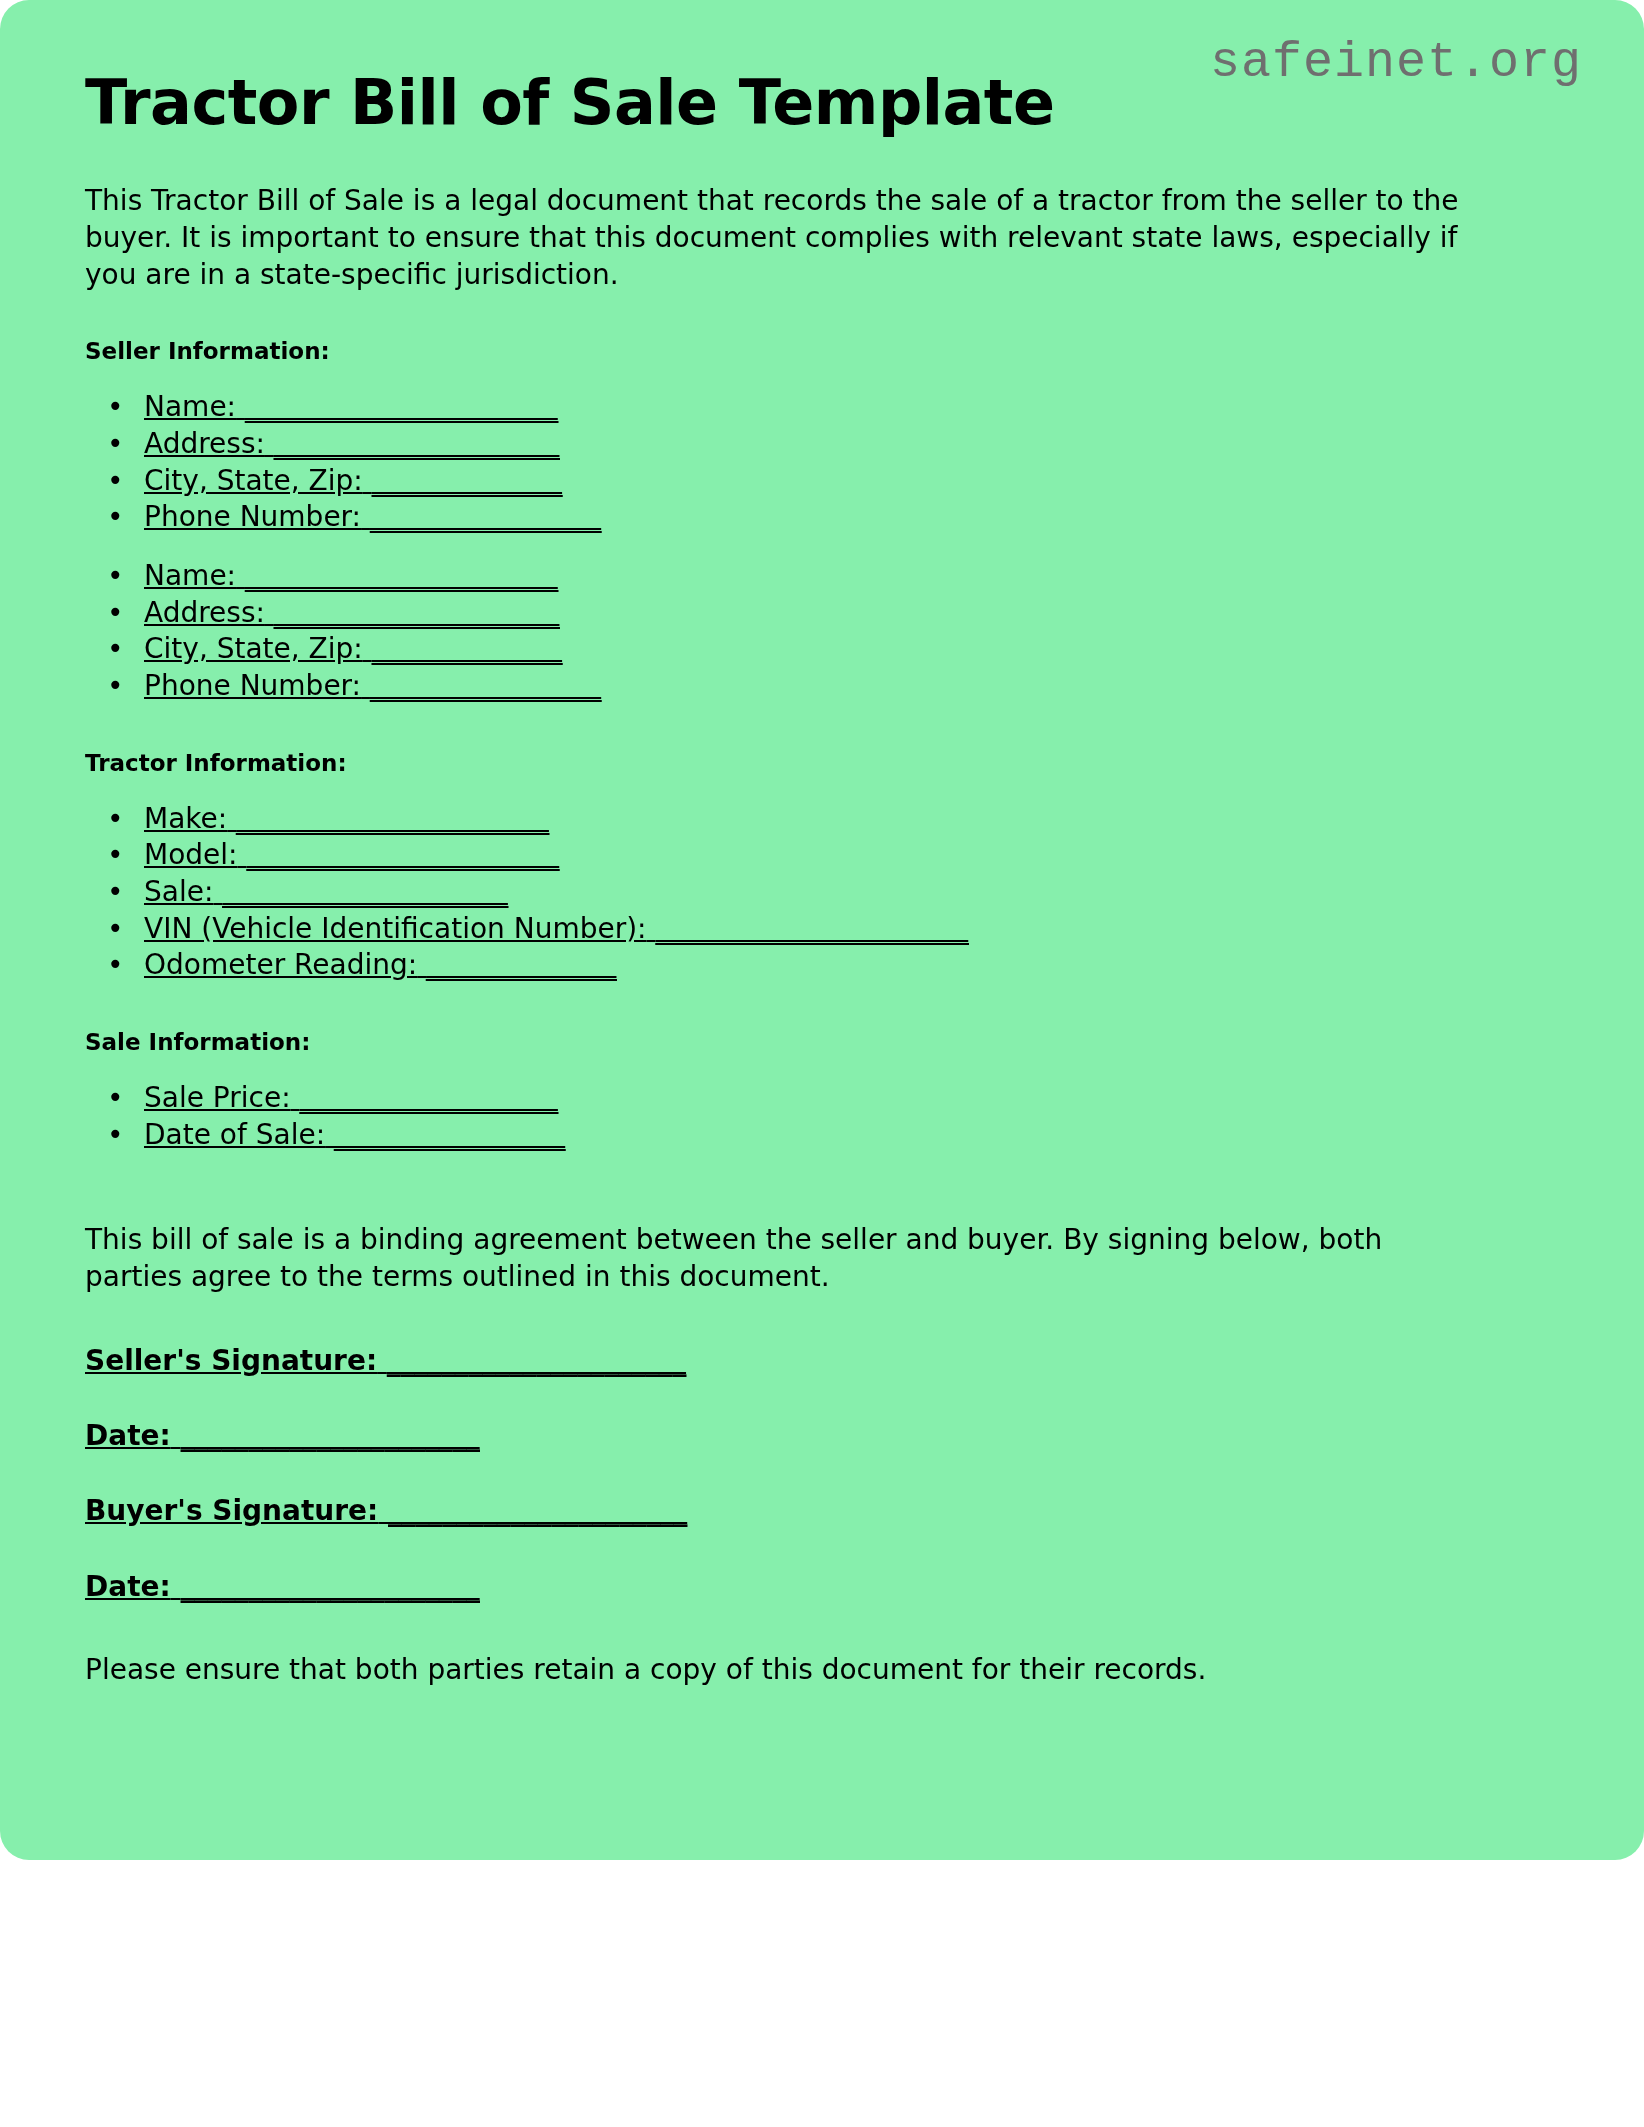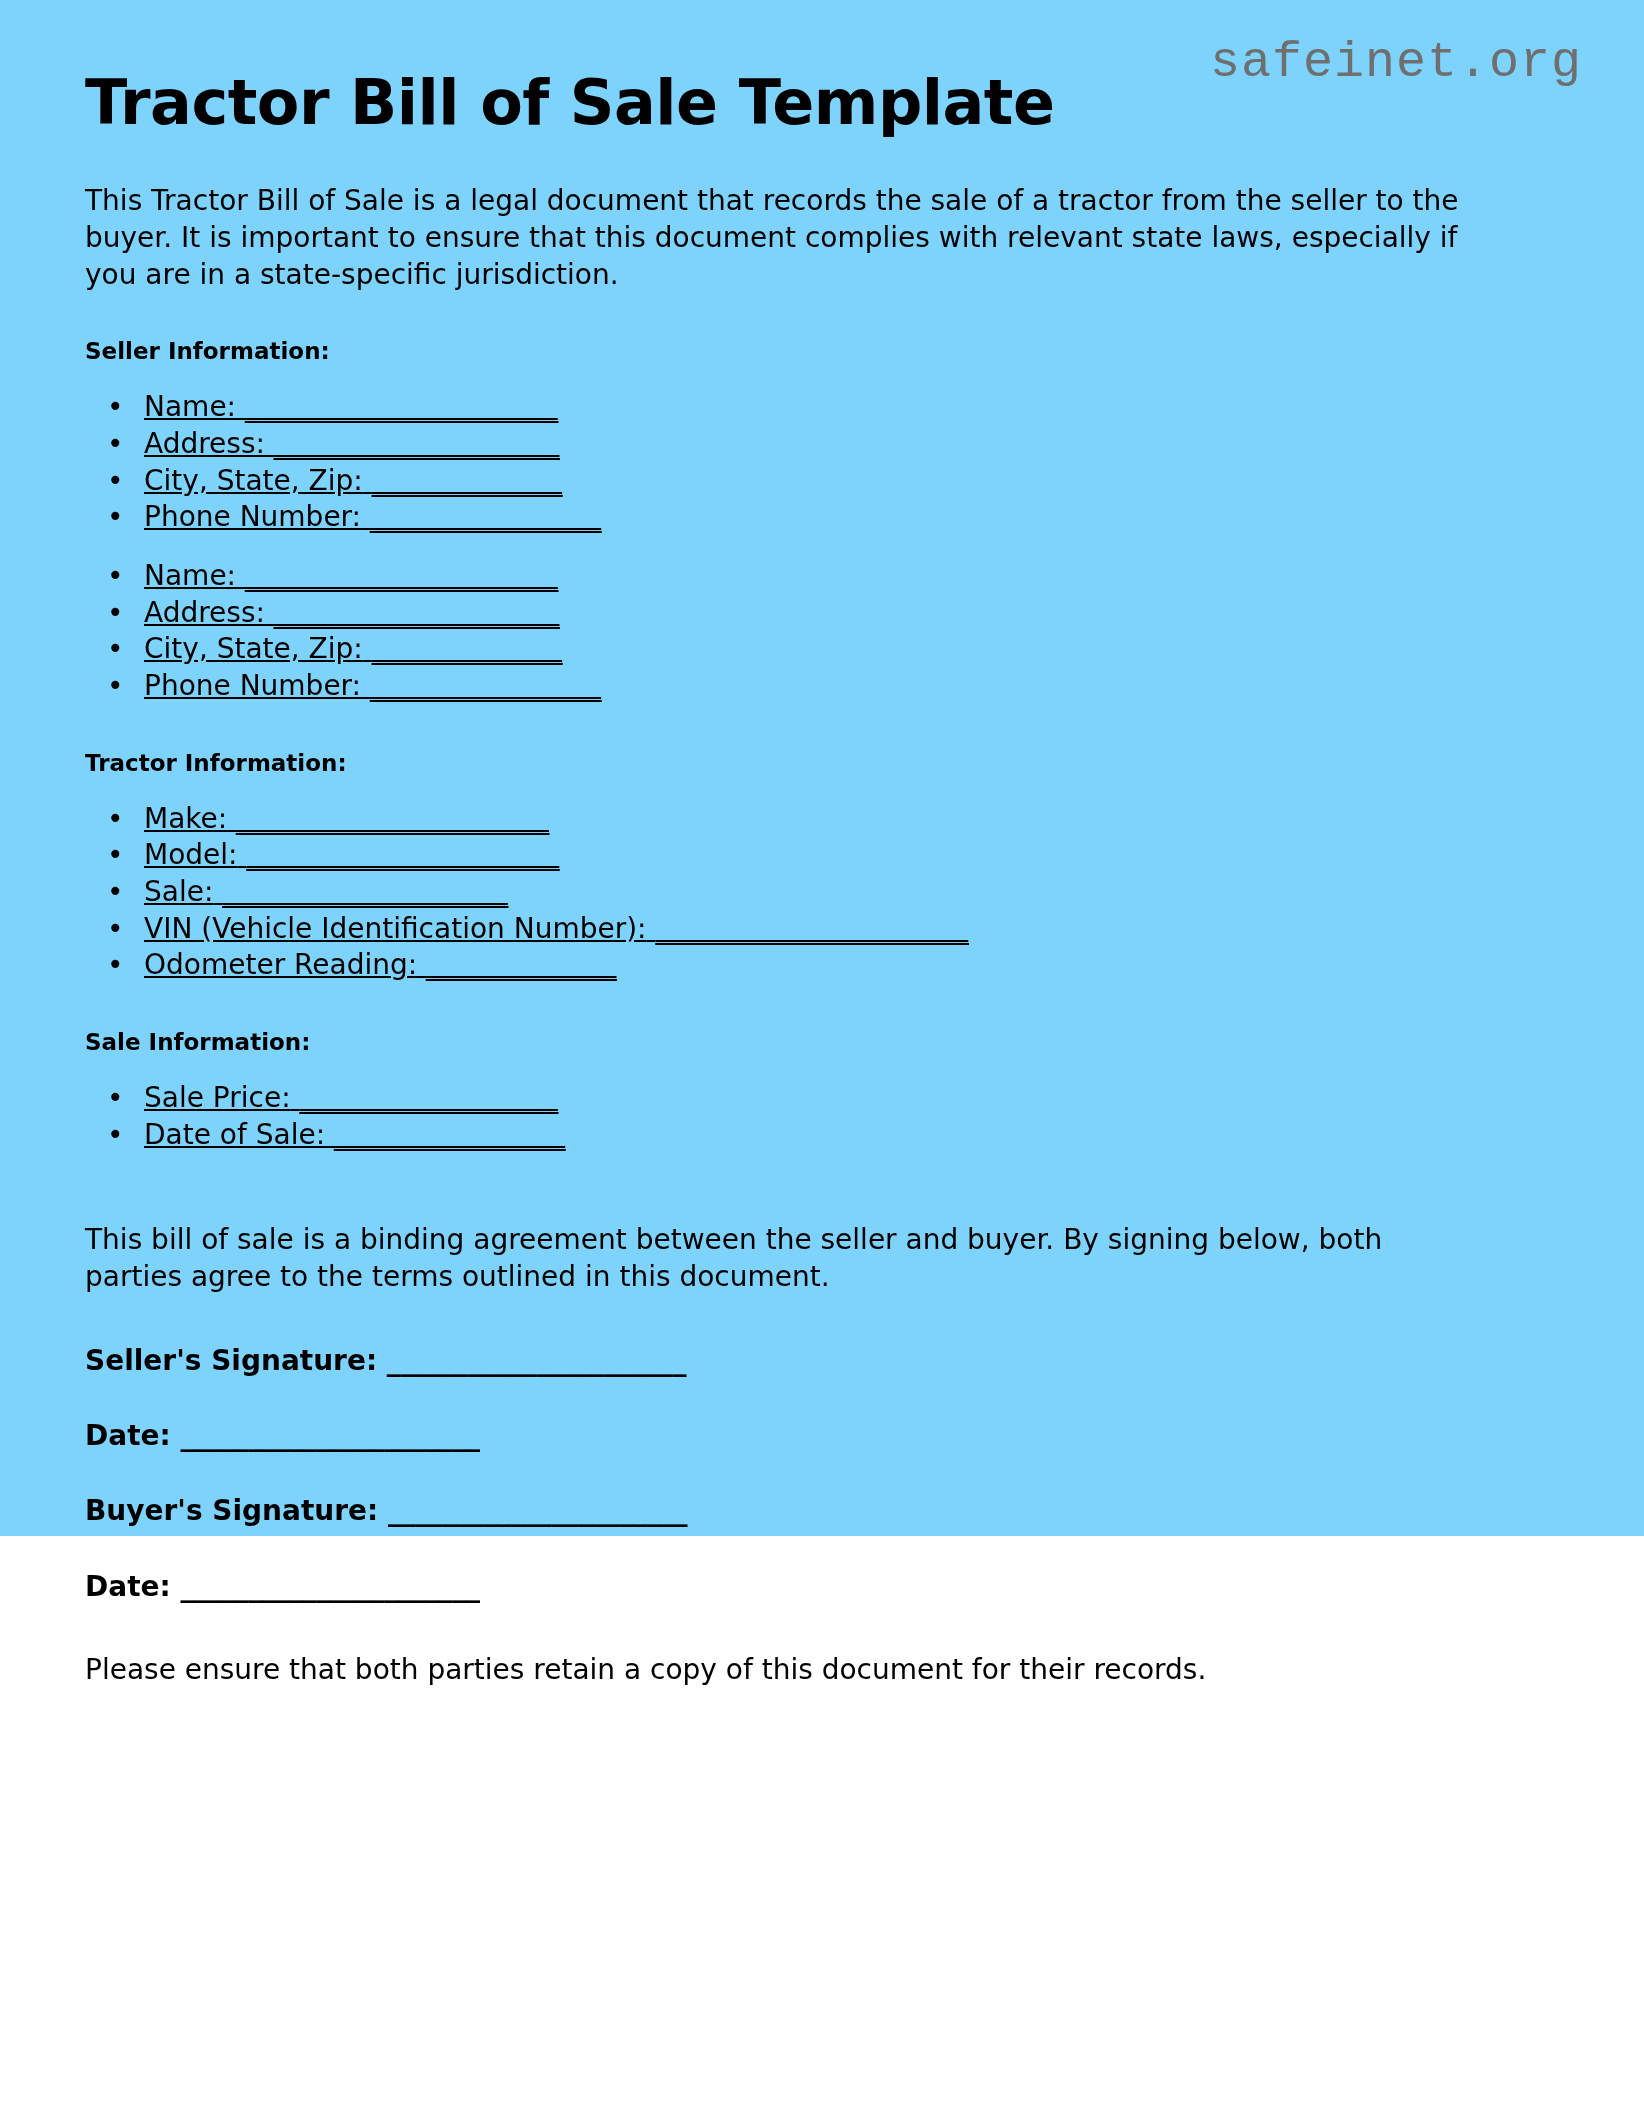--- a/index.html
+++ b/index.html
@@ -12,24 +12,25 @@
     height: 2127px;
     position: relative;
     font-family: "DejaVu Sans", sans-serif;
     color: #000000;
     overflow: hidden;
   }
 
   .page {
     position: relative;
     width: 1644px;
-    height: 1536px;
-    background: #7dd3fc;
+    height: 1860px;
+    background: #86efac;
     box-sizing: border-box;
     padding: 0 85px;
+    border-radius: 29px;
   }
 
   
   .watermark {
     position: absolute;
     top: 38px;
     right: 62px;
     font-family: "Liberation Mono", "DejaVu Sans Mono", monospace;
     font-size: 50px;
     letter-spacing: 1px;
@@ -102,20 +103,21 @@
   }
 
   
   .sig-line {
     margin: 0;
     font-size: 28px;
     font-weight: bold;
     line-height: 1.3;
     color: #000;
     white-space: nowrap;
+    text-decoration: underline;
   }
   .sig-seller-signature { margin-top: 47px; }
   .sig-seller-date      { margin-top: 39px; }
   .sig-buyer-signature  { margin-top: 39px; }
   .sig-buyer-date       { margin-top: 39px; }
   .sig-blank { letter-spacing: -0.4px; }
 </style>
 </head>
 <body>
 

